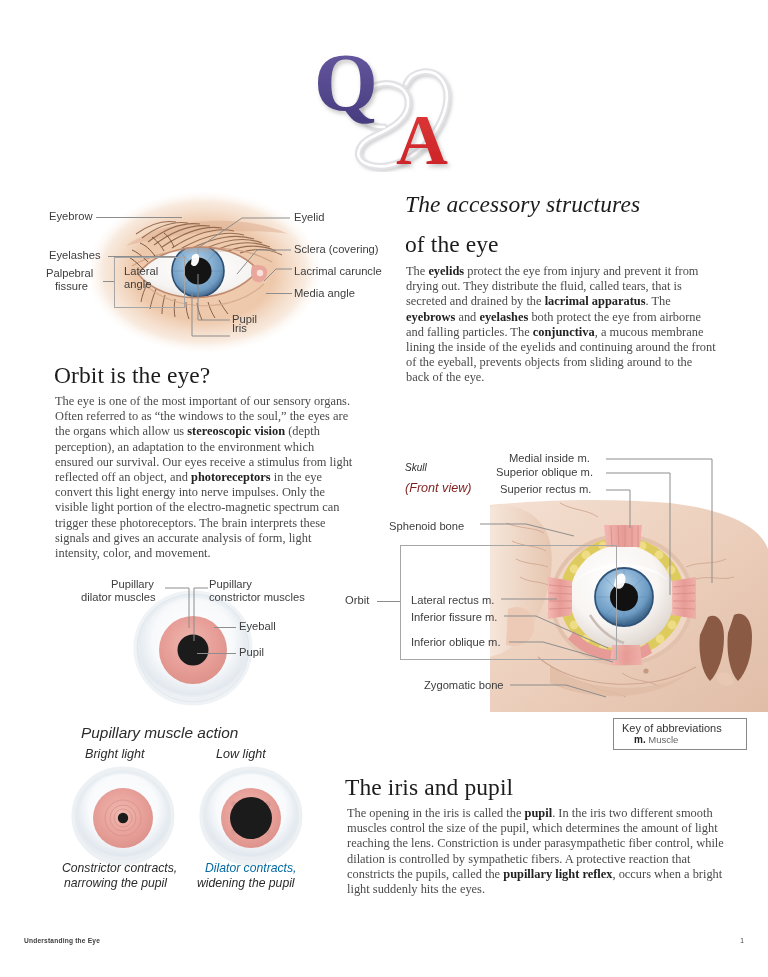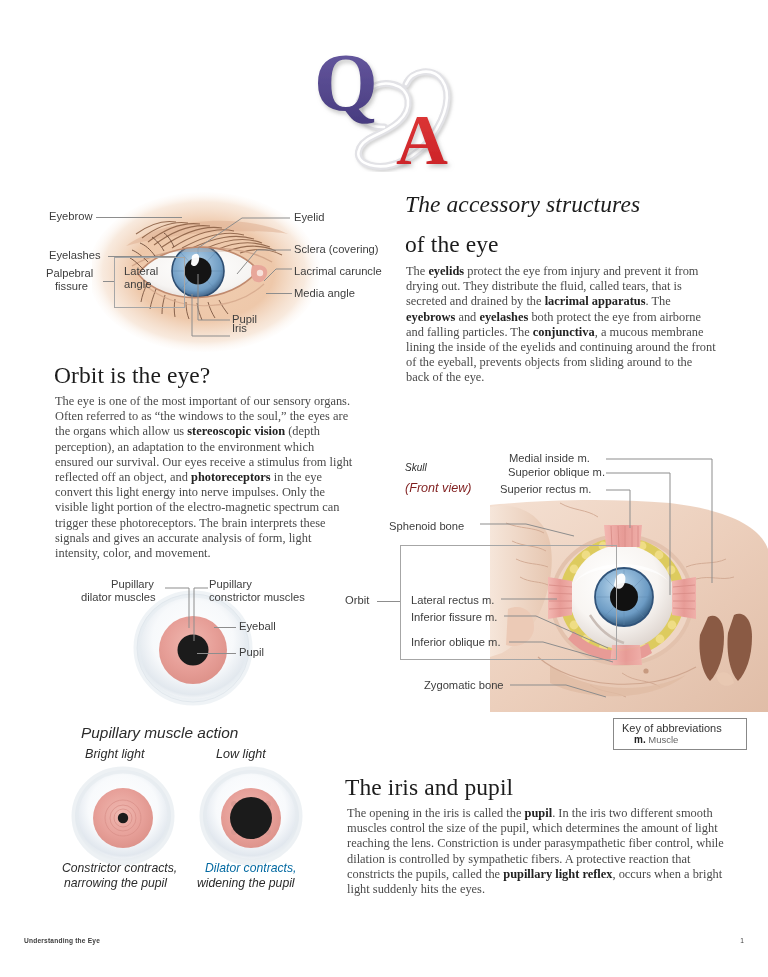--- a/index.html
+++ b/index.html
@@ -430,21 +430,21 @@
   </div>
 
   <div class="lbl italic" style="left:405px; top:461px; font-size:10px; font-style:italic; color:#2b2b2b;">Skull</div>
   <div class="lbl italic" style="left:405px; top:482px; font-size:12.6px; font-style:italic; color:#7f1d1d;">(Front view)</div>
 
   <div class="lbl" style="left:509px; top:452px;">Medial inside m.</div>
   <svg style="position:absolute; left:606px; top:455px;" width="110" height="130">
     <path d="M0 4 L 106 4 L 106 128" fill="none" stroke="#8d8d8d" stroke-width="1"></path>
   </svg>
 
-  <div class="lbl" style="left:508px; top:466px;">Superior oblique m.</div>
+  <div class="lbl" style="left:496px; top:466px;">Superior oblique m.</div>
   <svg style="position:absolute; left:606px; top:469px;" width="70" height="128">
     <path d="M0 4 L 64 4 L 64 126" fill="none" stroke="#8d8d8d" stroke-width="1"></path>
   </svg>
 
   <div class="lbl" style="left:500px; top:483px;">Superior rectus m.</div>
   <svg style="position:absolute; left:606px; top:486px;" width="30" height="44">
     <path d="M0 4 L 24 4 L 24 42" fill="none" stroke="#8d8d8d" stroke-width="1"></path>
   </svg>
 
   <div class="lbl" style="left:389px; top:520px;">Sphenoid bone</div>

